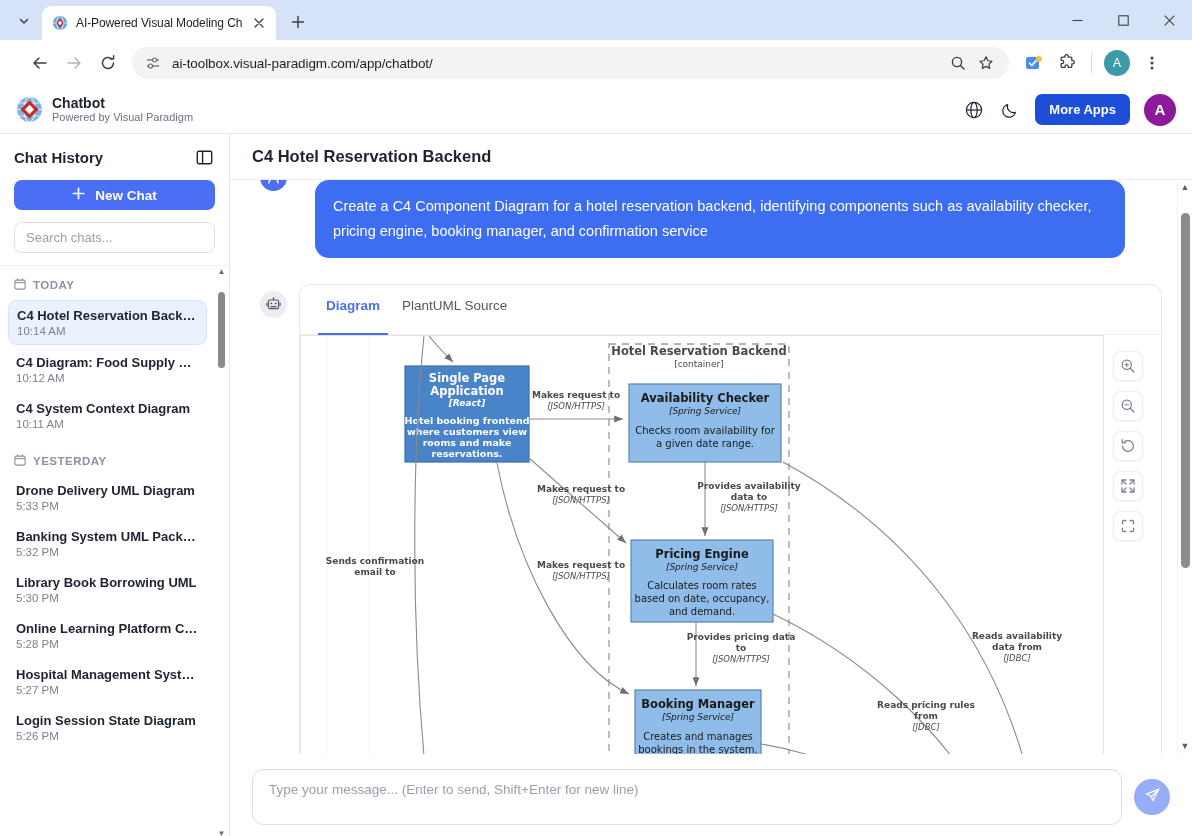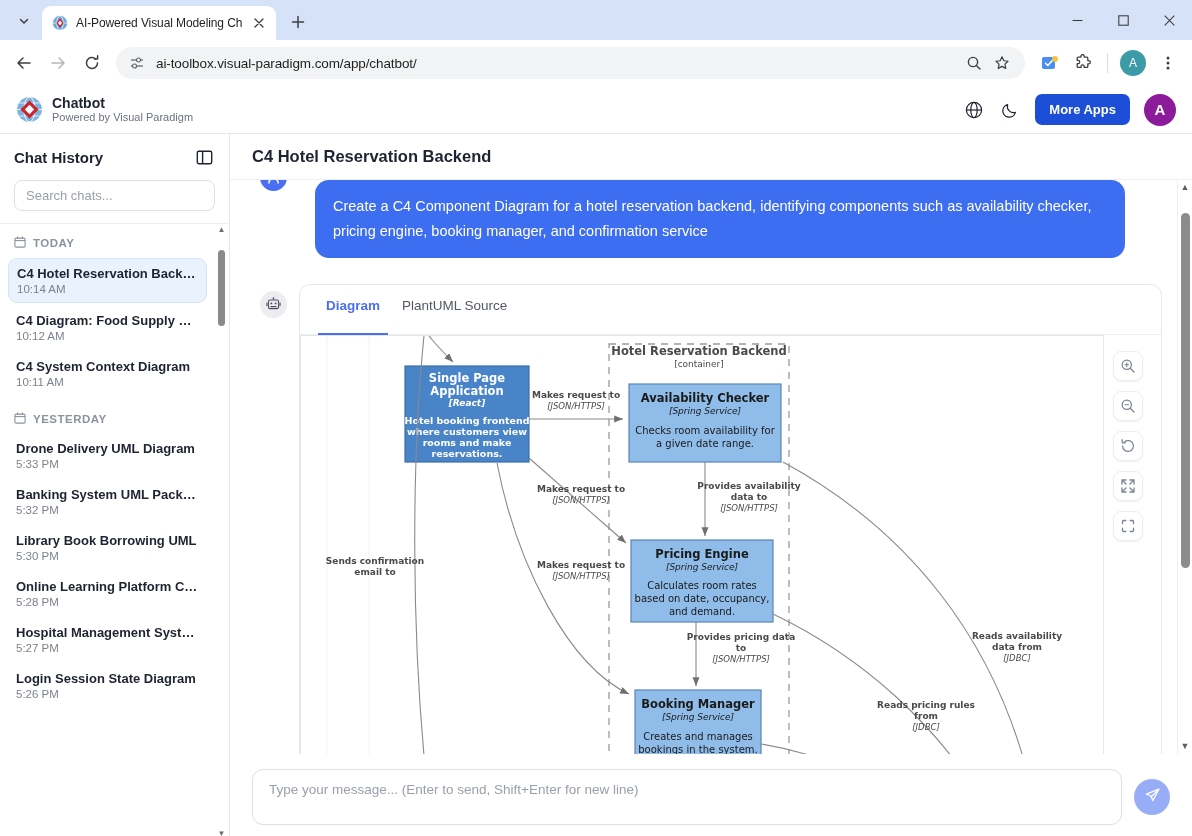--- a/index.html
+++ b/index.html
@@ -33,21 +33,21 @@
   .new-tab-btn {
     width: 28px; height: 28px; margin: 0 0 4px 8px;
     display: flex; align-items: center; justify-content: center;
     border-radius: 50%; cursor: pointer;
   }
   .win-controls { position: absolute; right: 0; top: 0; height: 40px; display: flex; }
   .win-btn { width: 46px; height: 40px; display: flex; align-items: center; justify-content: center; cursor: pointer; }
 
   .toolbar {
     height: 46px; background: #ffffff; display: flex; align-items: center;
-    padding: 0 8px; gap: 2px;
+    padding: 0 24px; gap: 2px;
   }
   .nav-btn {
     width: 32px; height: 32px; display: flex; align-items: center; justify-content: center;
     border-radius: 50%; cursor: pointer; flex: 0 0 32px;
   }
   .nav-btn.disabled { opacity: 0.38; }
   .omnibox {
     flex: 1; height: 32px; background: #f1f3f4; border-radius: 16px;
     display: flex; align-items: center; padding: 0 14px 0 12px; gap: 10px;
     margin: 0 6px;
@@ -384,20 +384,28 @@
     <div class="sidebar-head">
       <span class="sidebar-title">Chat History</span>
       <span class="panel-toggle">
         <svg width="17" height="17" viewBox="0 0 17 17">
             <rect x="1.3" y="2.3" width="14.4" height="12.4" rx="1.6" fill="none" stroke="#1d2330" stroke-width="1.4"></rect>
             <line x1="6.6" y1="2.3" x2="6.6" y2="14.7" stroke="#1d2330" stroke-width="1.4"></line>
           </svg>
       </span>
     </div>
 
+    <button class="new-chat-btn">
+      <span>
+        <svg width="13" height="13" viewBox="0 0 13 13">
+            <path d="M6.5 1.4v10.2M1.4 6.5h10.2" stroke="#ffffff" stroke-width="1.7" stroke-linecap="round"></path>
+          </svg>
+      </span>
+      <span>New Chat</span>
+    </button>
 
     <div class="search-wrap">
       <input class="search-input" placeholder="Search chats..." style="">
     </div>
 
     <div class="chat-scroll">
       <div class="chat-list">
 
         <div class="group-label">
           <span>

